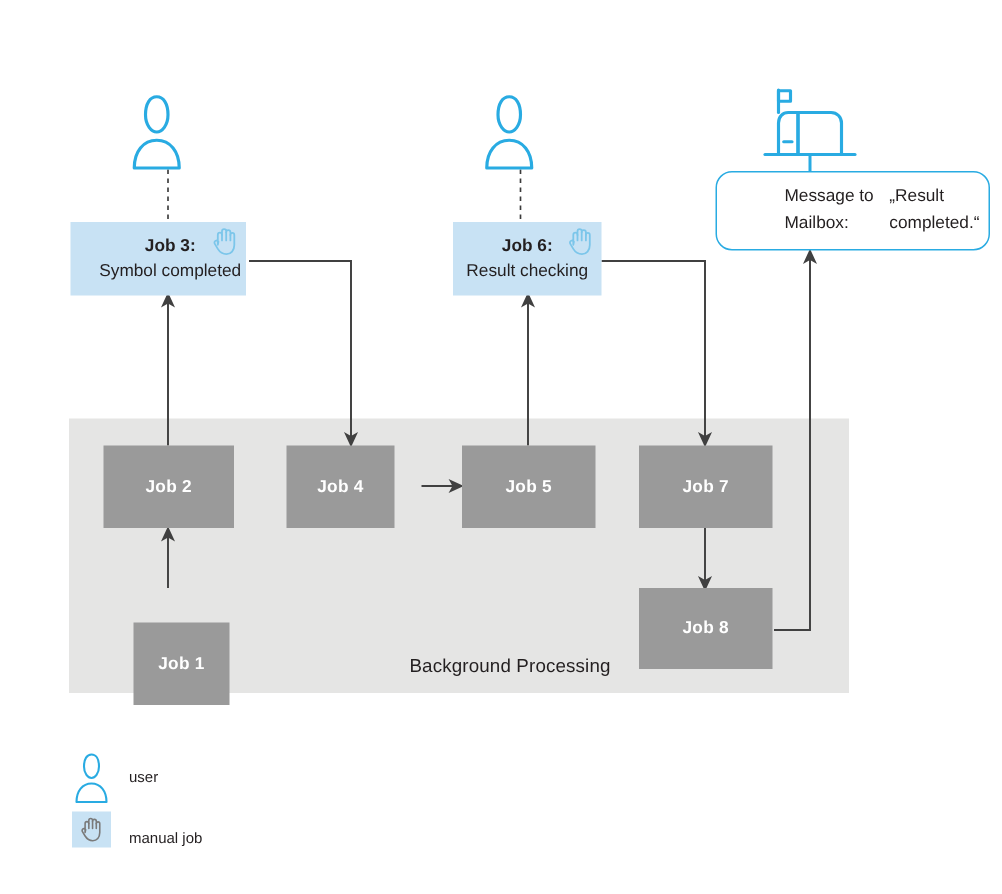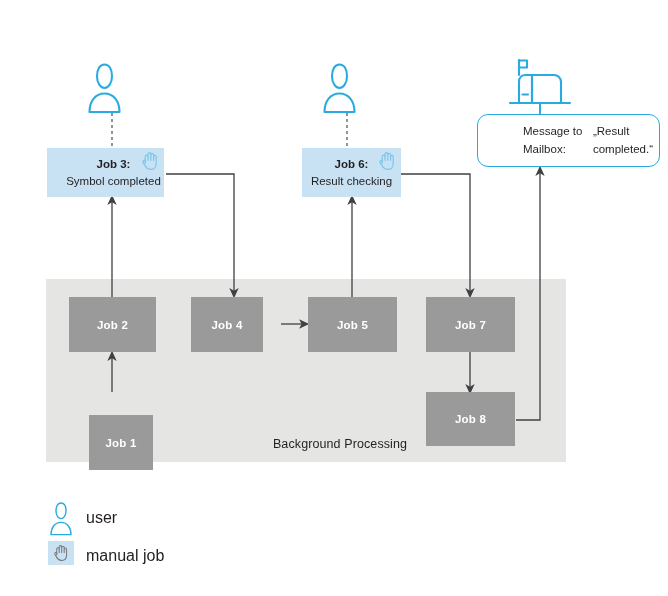--- a/index.html
+++ b/index.html
@@ -98,21 +98,21 @@
     justify-content: center;
     padding-left: 45px;
   }
   
   .legend-item {
     position: absolute;
     display: flex;
     align-items: center;
   }
   .legend-label {
-    font-size: 16px;
+    font-size: 10px;
     color: #231f20;
     margin-left: 12px;
   }
   .legend-swatch {
     width: 26px;
     height: 24px;
     background: #c8e2f4;
     display: flex;
     align-items: center;
     justify-content: center;

